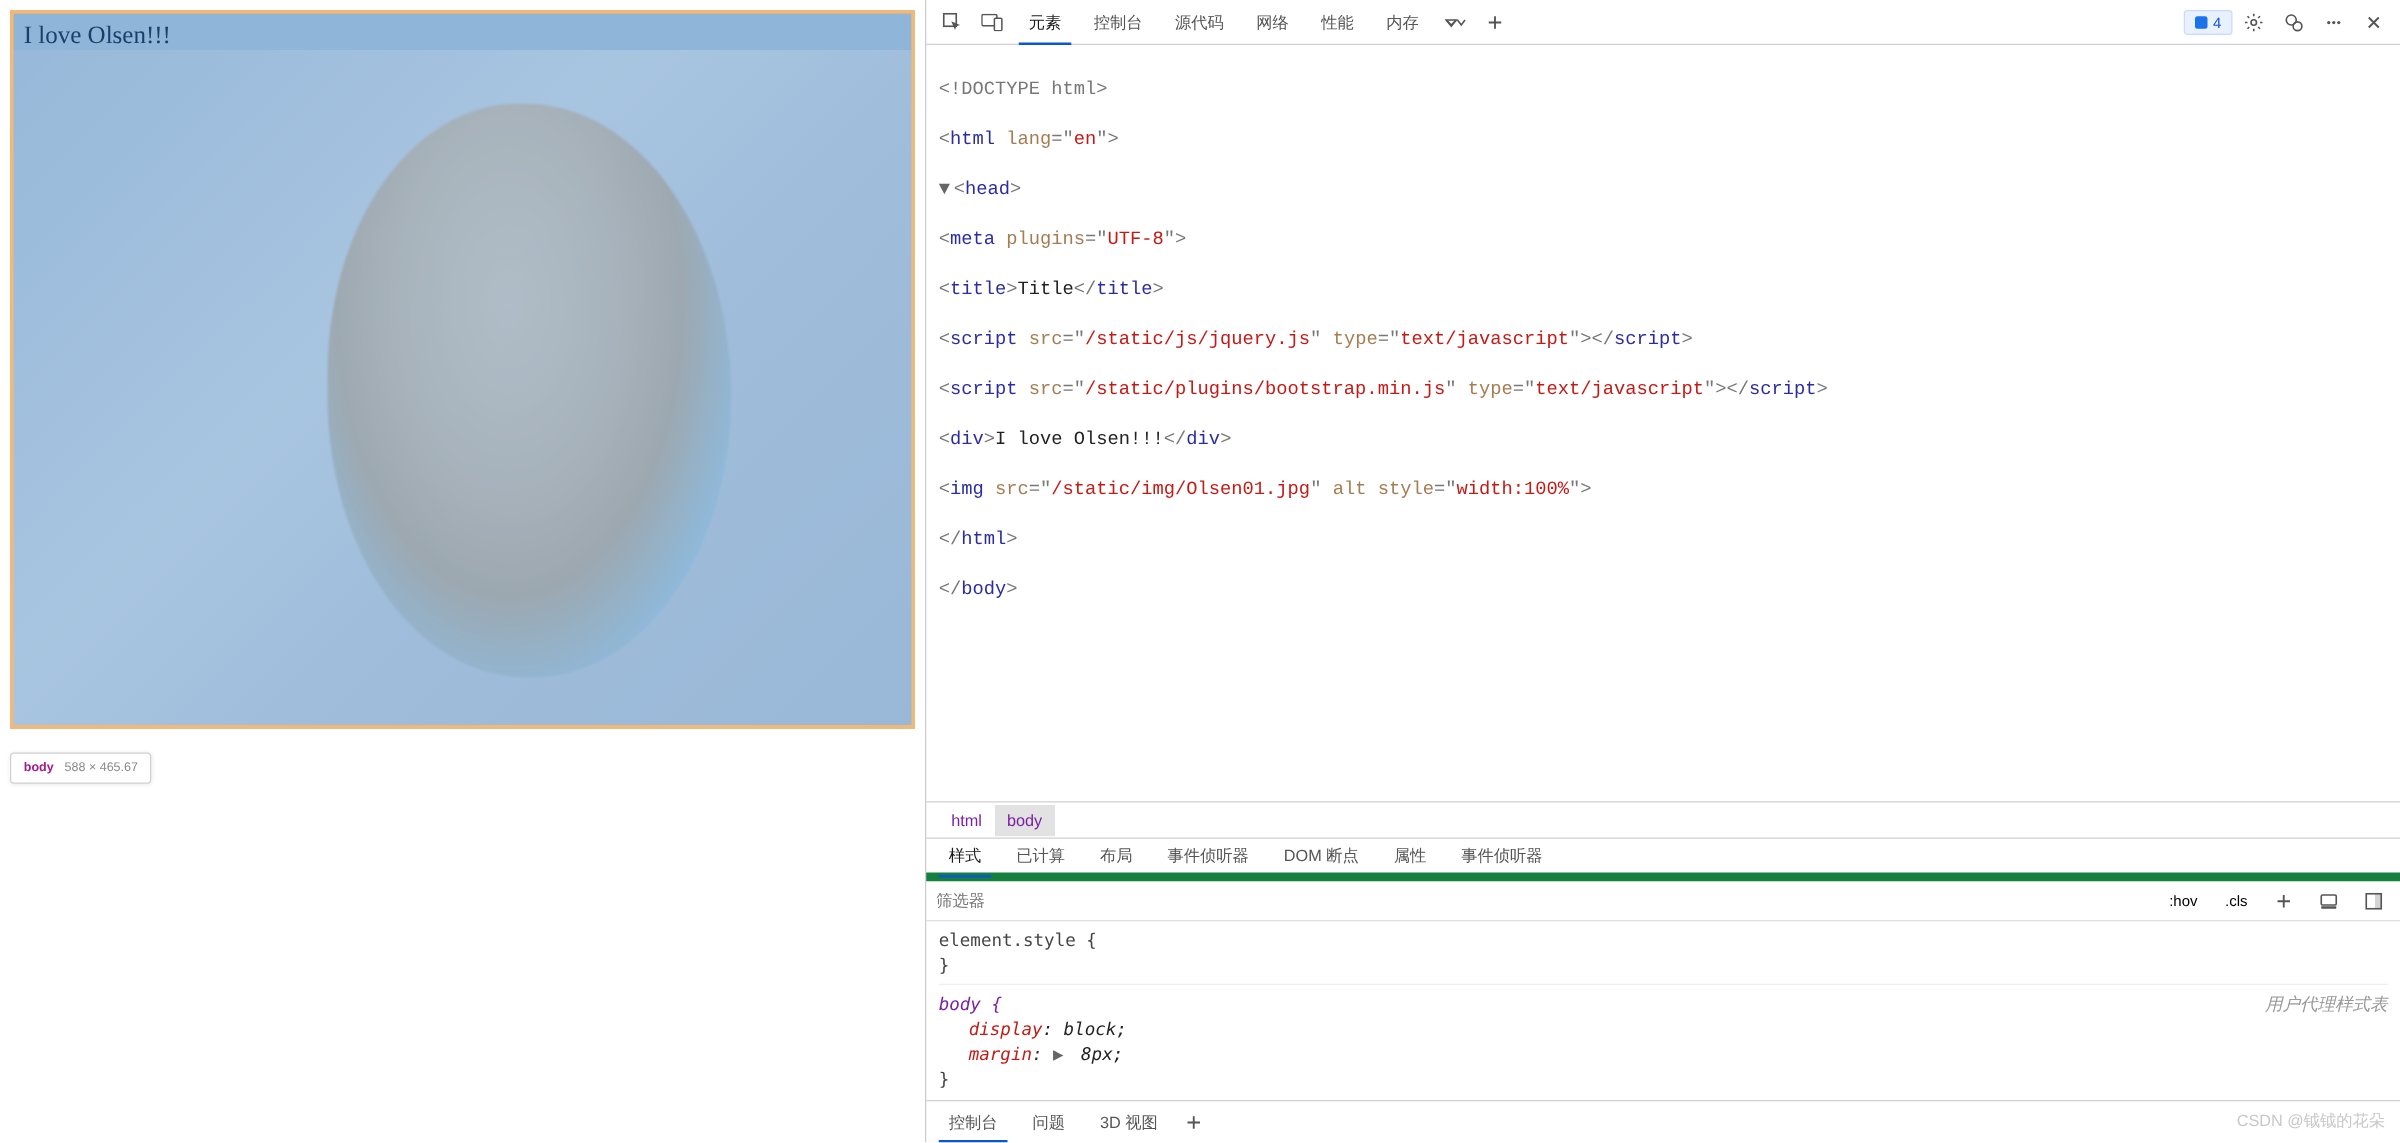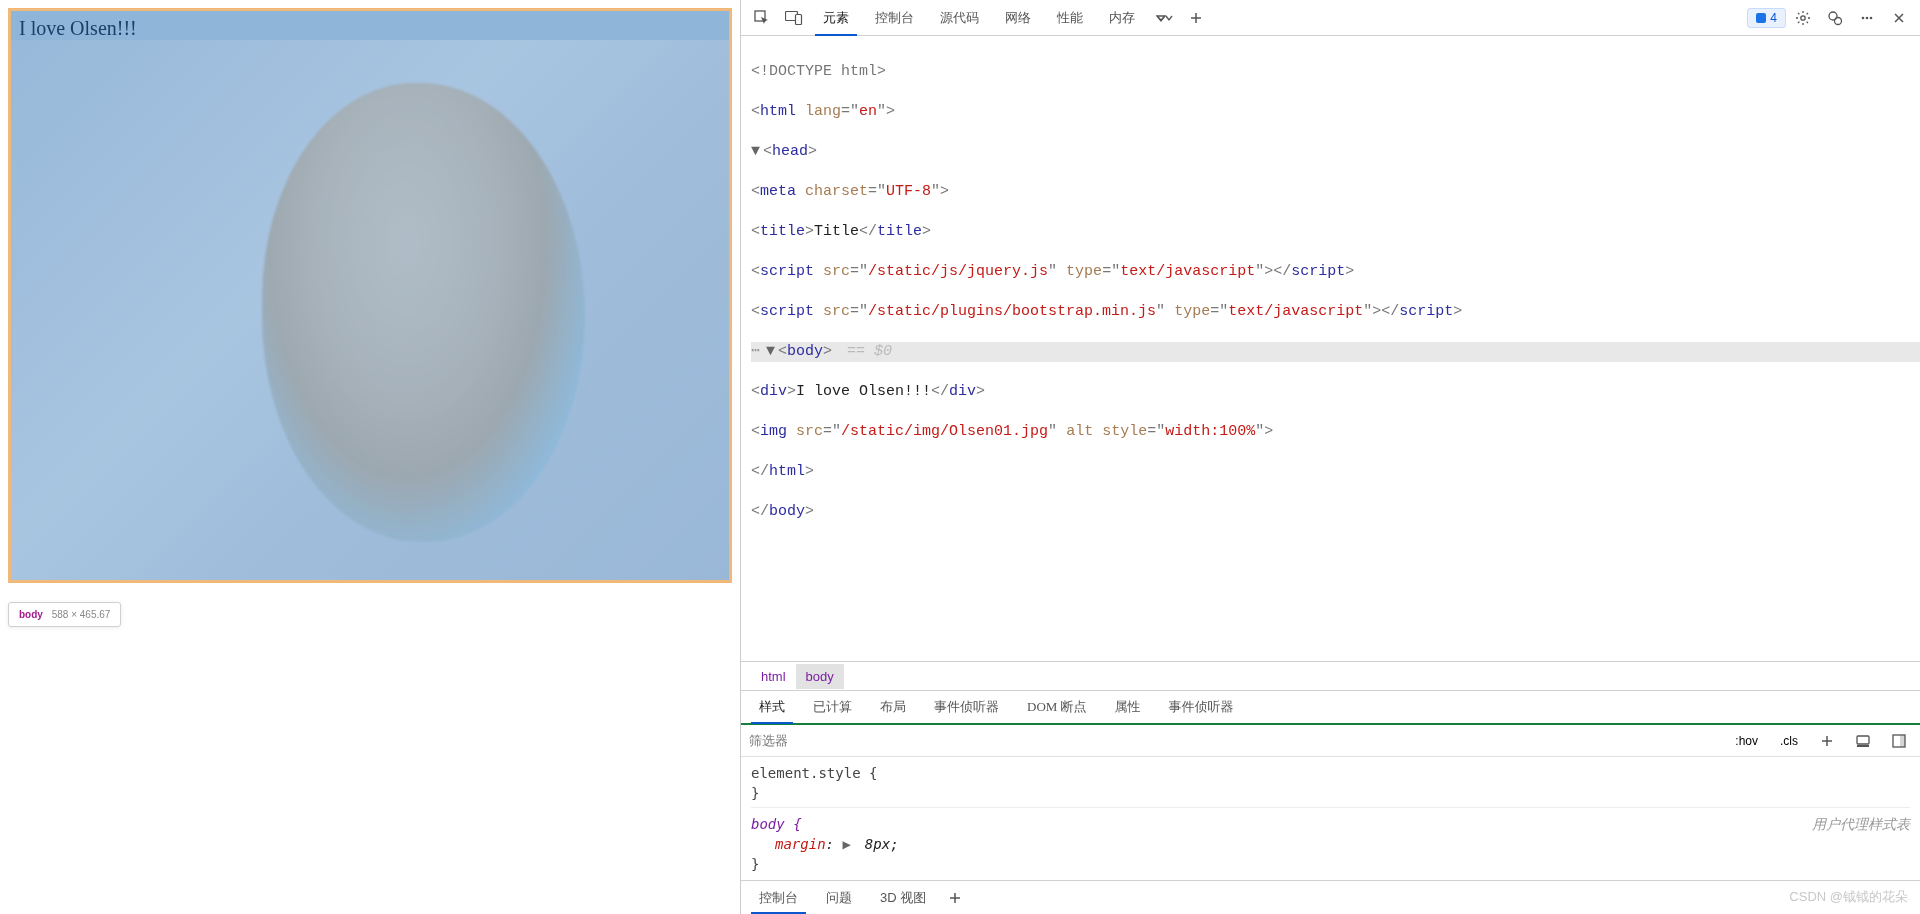--- a/index.html
+++ b/index.html
@@ -45,21 +45,21 @@
 .line.sel { background:#e8e8e8; }
 .dots { color:#999; letter-spacing:2px; padding-right:4px;}
 .eq0 { color:#bbb; font-style:italic; padding-left:6px;}
 
 
 .crumb { height: 30px; border-top:1px solid #d0d0d0; border-bottom:1px solid #d0d0d0; display:flex; align-items:center; padding:0 10px; gap:0; font-size:13px; }
 .crumb span { padding: 5px 10px; color:#7b1fa2; }
 .crumb span.sel { background:#e2e2e2; color:#7b1fa2; }
 
 
-.subtabs { height: 34px; display:flex; align-items:center; border-bottom:2px solid #15803d; padding:0 6px; gap:4px;font-family:Liberation Serif, serif; }
+.subtabs { height: 34px; display:flex; align-items:center; border-bottom:7px solid #15803d; padding:0 6px; gap:4px; }
 .subtab { padding:7px 12px; color:#555; position:relative;}
 .subtab.active { color:#1a1a1a; }
 .subtab.active::after { content:""; position:absolute; left:4px; right:4px; bottom:-1px; height:2px; background:#0b57d0;}
 
 
 .filterrow { height: 32px; display:flex; align-items:center; border-bottom:1px solid #e0e0e0; padding:0 8px; gap:10px;}
 .filterrow input { flex:1; border:none; outline:none; font-size:13px; color:#333; background:transparent;}
 .flab { color:#000000; font-size:12px; padding:3px 6px;}
 .fbtn { width:26px; height:24px; display:flex; align-items:center; justify-content:center; color:#555; }
 
@@ -164,25 +164,24 @@
         <svg width="14" height="14" viewBox="0 0 14 14">
             <path d="M3 3 L11 11 M11 3 L3 11" stroke="#555" stroke-width="1.5"></path>
           </svg>
       </div>
     </div>
 
     <div class="elements">
 <div class="line p1"><span class="pun">&lt;!DOCTYPE html&gt;</span></div>
 <div class="line p1"><span class="pun">&lt;</span><span class="tag">html</span><span class="attr"> lang</span><span class="pun">="</span><span class="val">en</span><span class="pun">"&gt;</span></div>
 <div class="line p1"><span class="caret">▼</span><span class="pun">&lt;</span><span class="tag">head</span><span class="pun">&gt;</span></div>
-<div class="line p3"><span class="pun">&lt;</span><span class="tag">meta</span><span class="attr"> charset</span><span class="pun">="</span><span class="val">UTF-8</span><span class="pun">"&gt;</span></div>
+<div class="line p3"><span class="pun">&lt;</span><span class="tag">meta</span><span class="attr"> plugins</span><span class="pun">="</span><span class="val">UTF-8</span><span class="pun">"&gt;</span></div>
 <div class="line p3"><span class="pun">&lt;</span><span class="tag">title</span><span class="pun">&gt;</span><span class="txt">Title</span><span class="pun">&lt;/</span><span class="tag">title</span><span class="pun">&gt;</span></div>
 <div class="line p3"><span class="pun">&lt;</span><span class="tag">script</span><span class="attr"> src</span><span class="pun">="</span><span class="val">/static/js/jquery.js</span><span class="pun">" </span><span class="attr">type</span><span class="pun">="</span><span class="val">text/javascript</span><span class="pun">"&gt;</span><span class="pun">&lt;/</span><span class="tag">script</span><span class="pun">&gt;</span></div>
 <div class="line p3"><span class="pun">&lt;</span><span class="tag">script</span><span class="attr"> src</span><span class="pun">="</span><span class="val">/static/plugins/bootstrap.min.js</span><span class="pun">" </span><span class="attr">type</span><span class="pun">="</span><span class="val">text/javascript</span><span class="pun">"&gt;</span><span class="pun">&lt;/</span><span class="tag">script</span><span class="pun">&gt;</span></div>
-<div class="line p1 sel"><span class="dots">⋯</span><span class="caret">▼</span><span class="pun">&lt;</span><span class="tag">body</span><span class="pun">&gt;</span><span class="eq0"> == $0</span></div>
 <div class="line p3"><span class="pun">&lt;</span><span class="tag">div</span><span class="pun">&gt;</span><span class="txt">I love Olsen!!!</span><span class="pun">&lt;/</span><span class="tag">div</span><span class="pun">&gt;</span></div>
 <div class="line p3"><span class="pun">&lt;</span><span class="tag">img</span><span class="attr"> src</span><span class="pun">="</span><span class="val">/static/img/Olsen01.jpg</span><span class="pun">" </span><span class="attr">alt</span><span class="attr"> style</span><span class="pun">="</span><span class="val">width:100%</span><span class="pun">"&gt;</span></div>
 <div class="line p1"><span class="pun">&lt;/</span><span class="tag">html</span><span class="pun">&gt;</span></div>
 <div class="line p2"><span class="pun">&lt;/</span><span class="tag">body</span><span class="pun">&gt;</span></div>
     </div>
 
     <div class="crumb">
       <span>html</span>
       <span class="sel">body</span>
     </div>
@@ -220,20 +219,21 @@
         </div>
     </div>
 
     <div class="styles">
       <div class="sel-rule">element.style {</div>
       <div class="sel-rule">}</div>
       <div class="body-rule">
         <span class="src">用户代理样式表</span>
         <span>body {</span>
       </div>
+      <div class="prop"><span class="pname">display</span><span class="pval">: block;</span></div>
       <div class="prop"><span class="pname">margin</span><span>: </span><span class="tri">▶</span><span class="pval"> 8px;</span></div>
       <div class="sel-rule">}</div>
     </div>
 
     <div class="console-tabs">
       <div class="ctab active">控制台</div>
       <div class="ctab">问题</div>
       <div class="ctab">3D 视图</div>
       <div class="fbtn">
           <svg width="14" height="14" viewBox="0 0 14 14">

